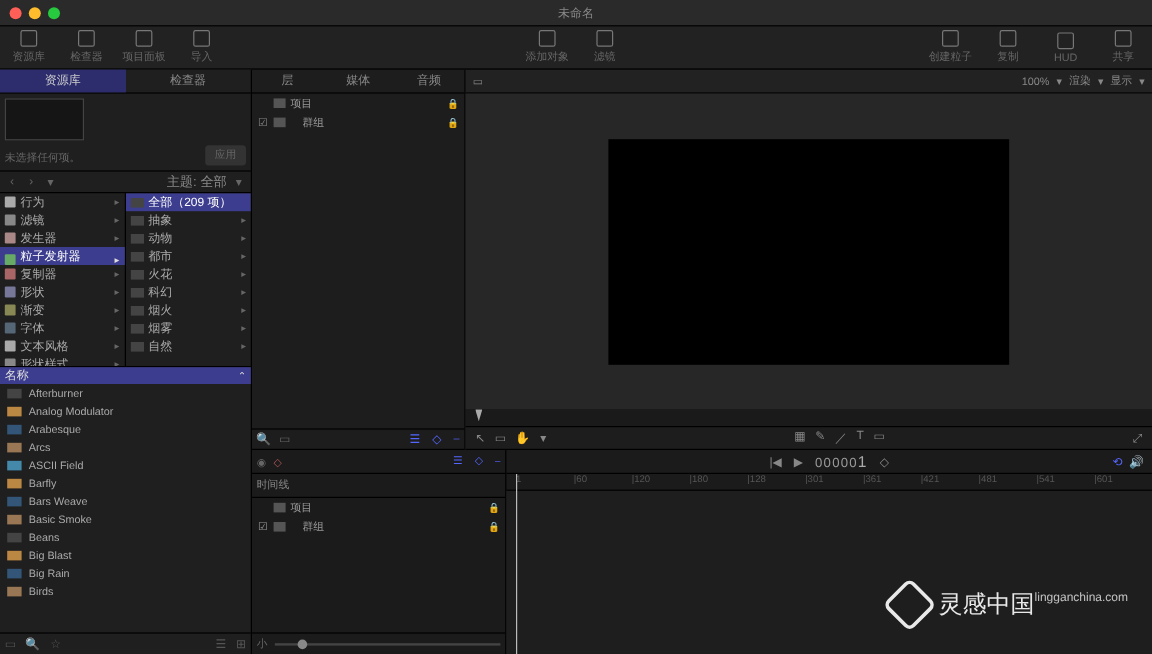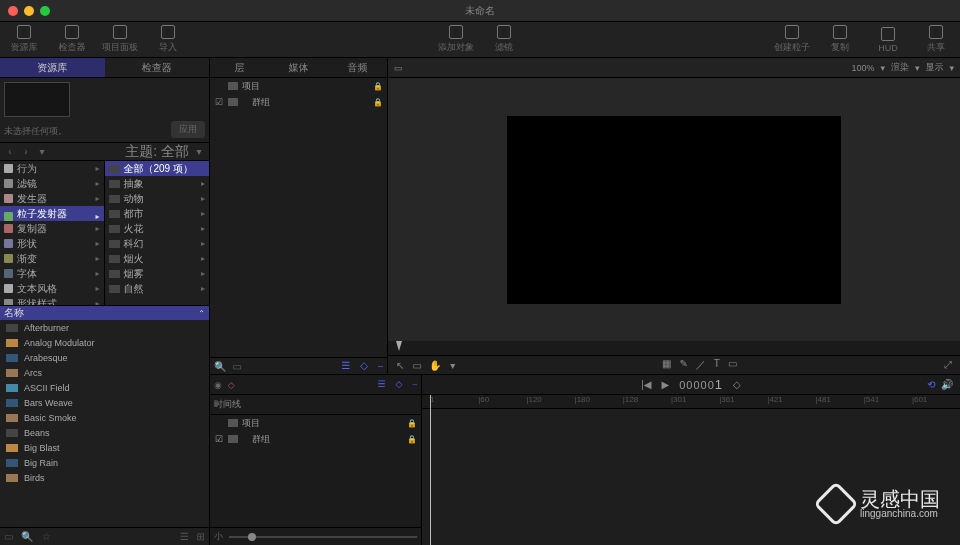--- a/index.html
+++ b/index.html
@@ -20,21 +20,21 @@
 .lefttab { flex: 1; text-align: center; line-height: 20px; color: #888; cursor: pointer; }
 .lefttab.active { background: #2d2d6e; color: #ccc; }
 .preview-area { height: 65px; display: flex; padding: 4px; gap: 6px; border-bottom: 1px solid #000; }
 .preview-thumb { width: 66px; height: 42px; border: 1px solid #444; background: #151515; }
 .preview-txt { flex: 1; color: #666; font-size: 9px; padding-top: 2px; }
 .apply-btn { position: absolute; right: 4px; bottom: 4px; background: #333; color: #666; padding: 2px 8px; border-radius: 3px; font-size: 9px; }
 .preview-area { position: relative; flex-direction: column; }
 .navrow { height: 18px; display: flex; align-items: center; gap: 4px; padding: 0 4px; border-bottom: 1px solid #000; }
 .navarr { width: 12px; color: #666; cursor: pointer; text-align: center; }
 .navspacer { flex: 1; }
-.navpop { color: #888; font-size: 14px; }
+.navpop { color: #888; font-size: 11px; }
 .splitcols { display: flex; flex: 0 0 auto; height: 145px; border-bottom: 1px solid #000; }
 .catcol { width: 105px; border-right: 1px solid #000; overflow-y: auto; }
 .catrow { height: 15px; display: flex; align-items: center; padding: 0 4px; gap: 4px; cursor: pointer; color: #aaa; }
 .catrow.sel { background: #3d3d8f; color: #fff; align-items: flex-end; }
 .catrow .sq { width: 9px; height: 9px; background: #555; border-radius: 1px; }
 .catrow .arr { margin-left: auto; color: #666; font-size: 8px; }
 .catrow.sel .arr { color: #ddd; }
 .catrow .sq.c0 { background: #aaa; } .catrow .sq.c1 { background: #888; }
 .catrow .sq.c2 { background: #a88; } .catrow .sq.c3 { background: #6a6; }
 .catrow .sq.c4 { background: #a66; } .catrow .sq.c5 { background: #779; }
@@ -99,21 +99,21 @@
 .tl-transport .tc .big { font-size: 13px; color: #aaa; }
 .tl-transport .pbtn { color: #888; cursor: pointer; }
 .tl-transport .rbtns { position: absolute; right: 6px; display:flex; gap:6px; color:#56f; }
 .tl-ruler { height: 14px; border-bottom: 1px solid #000; display: flex; font-size: 8px; color: #555; padding-left: 8px; position: relative; }
 .tl-ruler span { flex: 1; }
 .tl-ruler .ph { position: absolute; left: 8px; top: 0; width: 1px; height: 150px; background: #bbb; }
 .tl-tracks { flex: 1; background: #1e1e1e; }
 
 .watermark { position: absolute; right: 20px; bottom: 25px; color: rgba(255,255,255,0.9); font-size: 20px; font-weight: 300; display: flex; align-items: center; gap: 8px; pointer-events: none; }
 .watermark .logo { width: 32px; height: 32px; border: 3px solid rgba(255,255,255,0.9); border-radius: 6px; transform: rotate(45deg); display: flex; align-items: center; justify-content: center; }
-.watermark .txt { display: flex; flex-direction: column; line-height: 1; }
+.watermark .txt { display: flex; flex-direction: row; line-height: 1; }
 .watermark .sub { font-size: 10px; opacity: 0.8; }
 </style>
 </head>
 <body>
 
 <div class="titlebar">
   <div class="traffic">
     <div class="dot r"></div>
     <div class="dot y"></div>
     <div class="dot g"></div>
@@ -308,20 +308,24 @@
           <span class="th"></span>
           <span>Arabesque</span>
         </div>
         <div class="assetrow c3">
           <span class="th"></span>
           <span>Arcs</span>
         </div>
         <div class="assetrow c4">
           <span class="th"></span>
           <span>ASCII Field</span>
+        </div>
+        <div class="assetrow c1">
+          <span class="th"></span>
+          <span>Barfly</span>
         </div>
         <div class="assetrow c2">
           <span class="th"></span>
           <span>Bars Weave</span>
         </div>
         <div class="assetrow c3">
           <span class="th"></span>
           <span>Basic Smoke</span>
         </div>
         <div class="assetrow c0">

